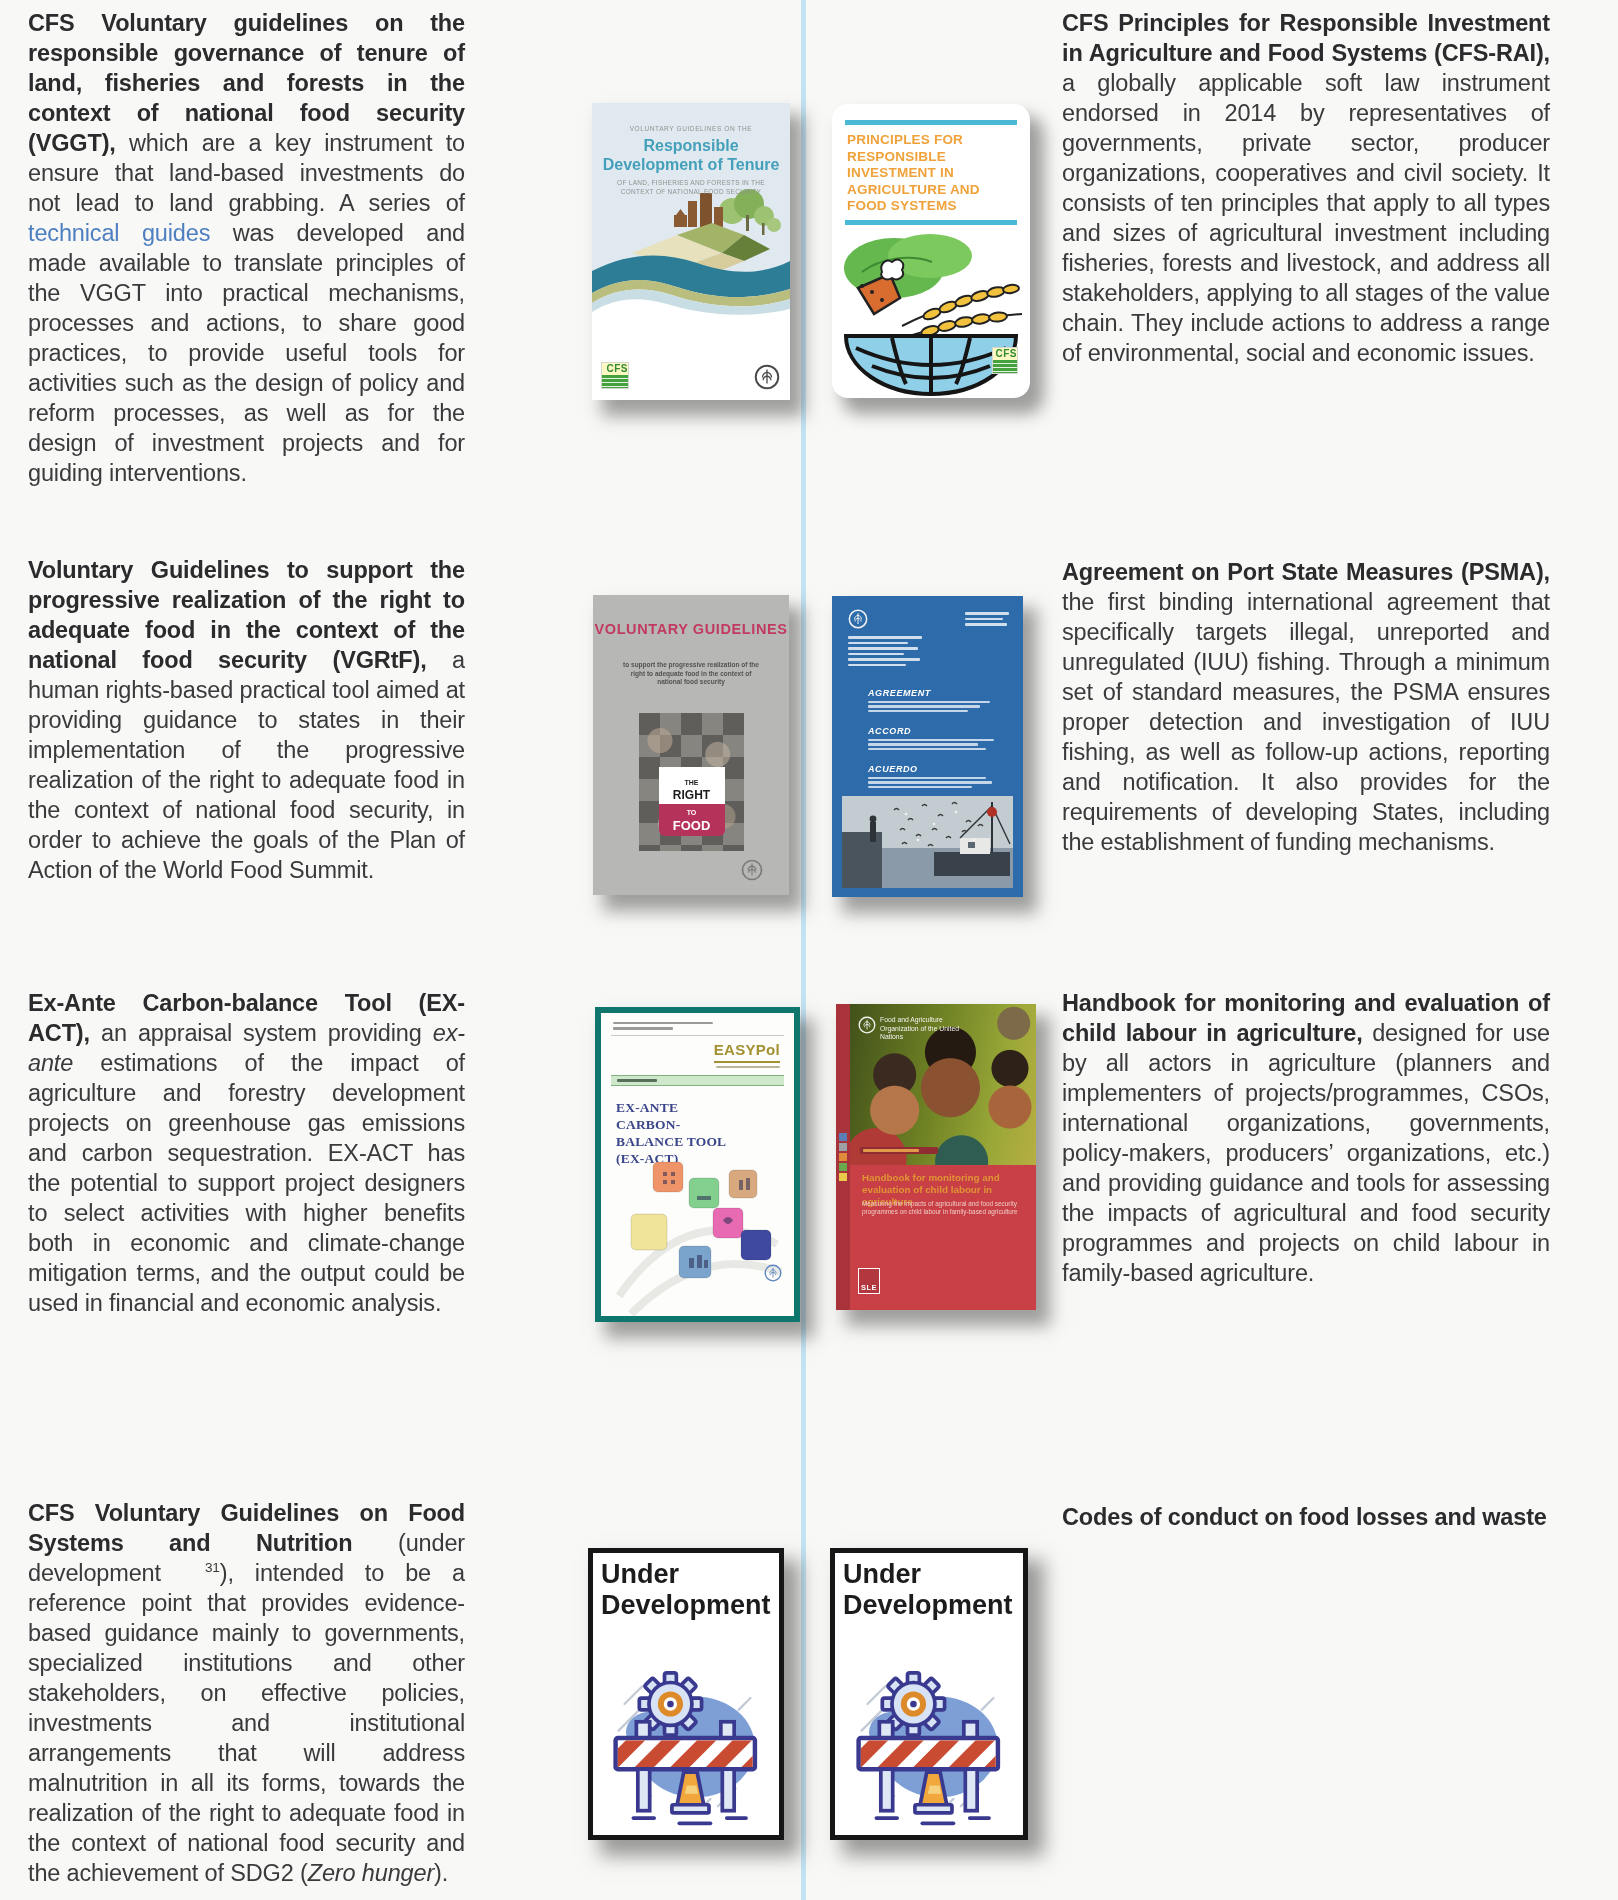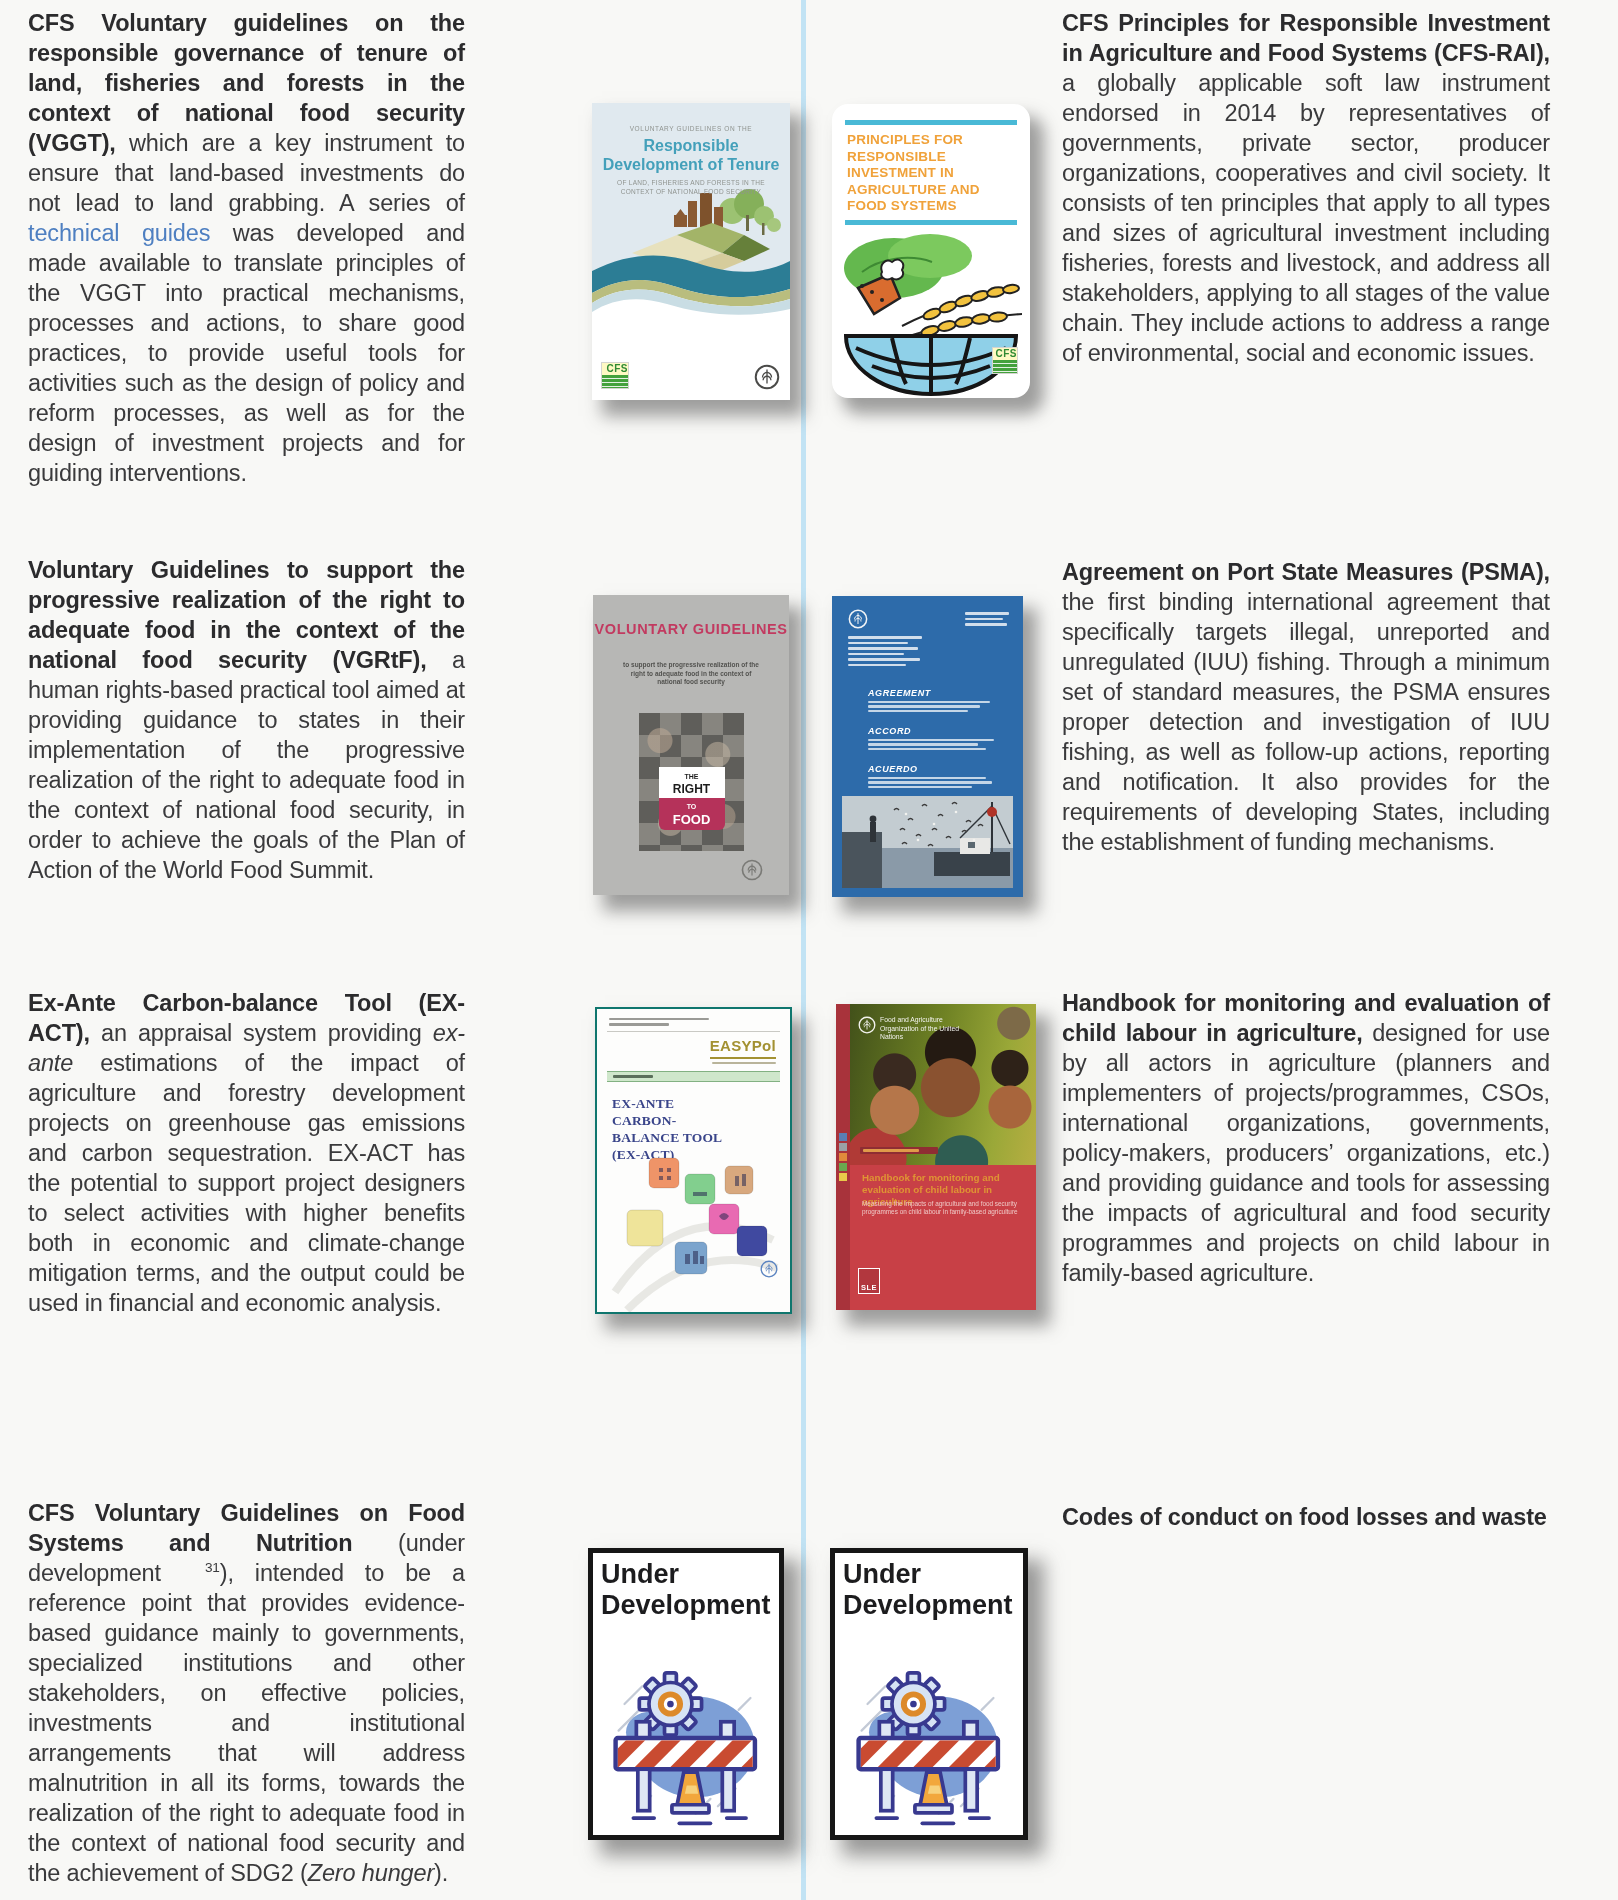--- a/index.html
+++ b/index.html
@@ -69,41 +69,41 @@
   .vgr-collage{position:absolute; left:46px; top:118px; width:105px; height:138px;
     background:
       radial-gradient(circle at 20% 20%, rgba(190,170,150,.55) 0 12px, transparent 13px),
       radial-gradient(circle at 75% 30%, rgba(200,185,165,.5) 0 12px, transparent 13px),
       radial-gradient(circle at 30% 80%, rgba(205,190,170,.5) 0 12px, transparent 13px),
       radial-gradient(circle at 80% 75%, rgba(185,165,145,.5) 0 12px, transparent 13px),
       repeating-conic-gradient(#87857f 0% 25%, #5f5e5a 0% 50%);
     background-size:auto,auto,auto,auto,42px 44px;}
   .vgr-stamp{position:absolute; left:50%; top:54px; transform:translateX(-50%); width:66px; text-align:center;}
   .vgr-stamp-top{display:block; background:#fff; color:#1c1c1c; font-weight:700;
-    font-size:12px; line-height:13px; padding:3px 2px 2px;}
+    font-size:12px; line-height:13px; padding:9px 2px 2px;}
   .vgr-stamp-top .sm{font-size:7px; display:block;}
   .vgr-stamp-bot{display:block; background:#b5325a; color:#fff; font-weight:700;
     font-size:13px; line-height:13px; padding:2px 2px 4px; border-radius:0 0 6px 6px;}
   .vgr-stamp-bot .sm{font-size:7px; display:block;}
   #cov-vgrtf .fao{position:absolute; right:26px; bottom:14px; color:#7a7a76;}
 
   
   #cov-psma{left:832px; top:596px; width:191px; height:301px; background:#2d6baa;font-style:italic;}
   #cov-psma .fao{position:absolute; left:16px; top:13px; color:#f2f4f6;}
   .psma-lines{position:absolute; display:flex; flex-direction:column; gap:3px;}
   .psma-lines i{display:block; height:2.5px; background:rgba(255,255,255,.78); border-radius:1px;}
   .psma-org{left:16px; top:40px; width:78px;}
   .psma-edition{right:14px; top:16px; width:44px;}
   .psma-sec{position:absolute; left:36px; width:130px;}
   .psma-sec .hd{display:block; font-size:9px; font-weight:700; color:#fff; letter-spacing:0.6px; margin-bottom:3px;}
   .psma-sec i{display:block; height:2.2px; background:rgba(255,255,255,.72); margin:2.2px 0; border-radius:1px;}
   .psma-photo{position:absolute; left:10px; right:10px; bottom:9px; height:92px;}
 
   
-  #cov-exact{left:595px; top:1007px; width:193px; height:303px; background:#fdfdfc; border:2px solid #0f766e;}
+  #cov-exact{left:595px; top:1007px; width:193px; height:303px; background:#fdfdfc; border:6px solid #0f766e;}
   .ex-bars{position:absolute; left:12px; top:9px; width:100px;}
   .ex-bars i{display:block; height:2.4px; background:#9a9a96; margin:0 0 3px; border-radius:1px;}
   .ex-bars i:last-child{width:60%;}
   .ex-rule{position:absolute; left:10px; right:10px; top:22px; height:1px; background:#c9c9c4;}
   .ex-brand{position:absolute; right:14px; top:28px; text-align:right;}
   .ex-brand .nm{font-size:15px; font-weight:700; color:#a39132; letter-spacing:0.3px;}
   .ex-brand .ln{display:block; height:1.5px; background:#a39132; margin-top:2px;}
   .ex-brand .tn{display:block; height:2px; width:64px; background:#b9b49a; margin:3px 0 0 auto; border-radius:1px;}
   .ex-band{position:absolute; left:10px; right:10px; top:62px; height:9px;
     background:#cfe7cb; border-top:1px solid #82b182; border-bottom:1px solid #82b182;}

